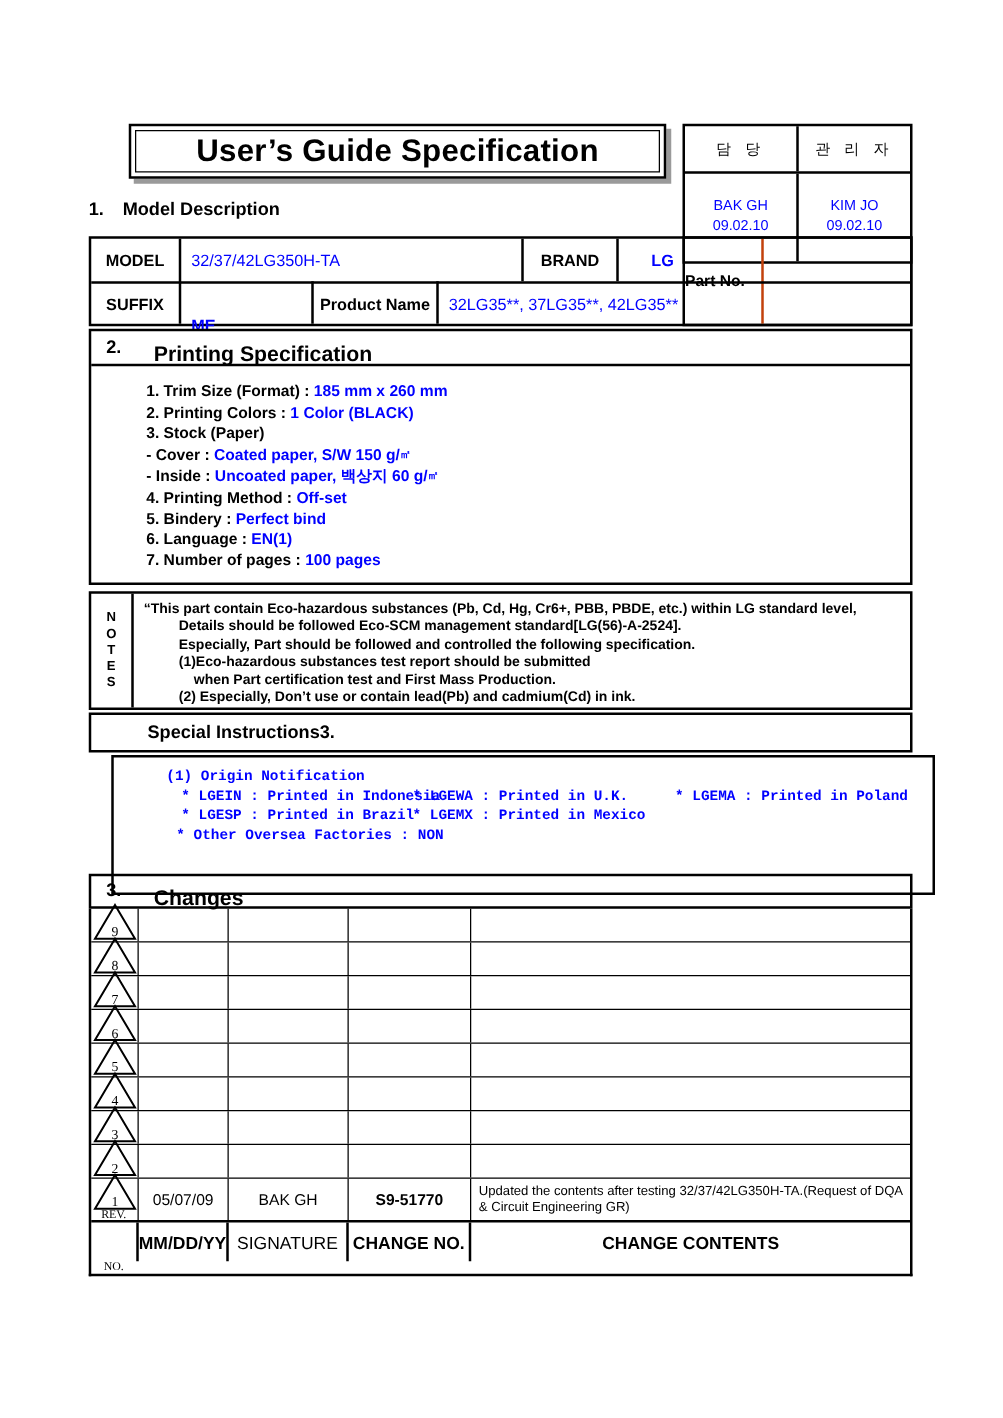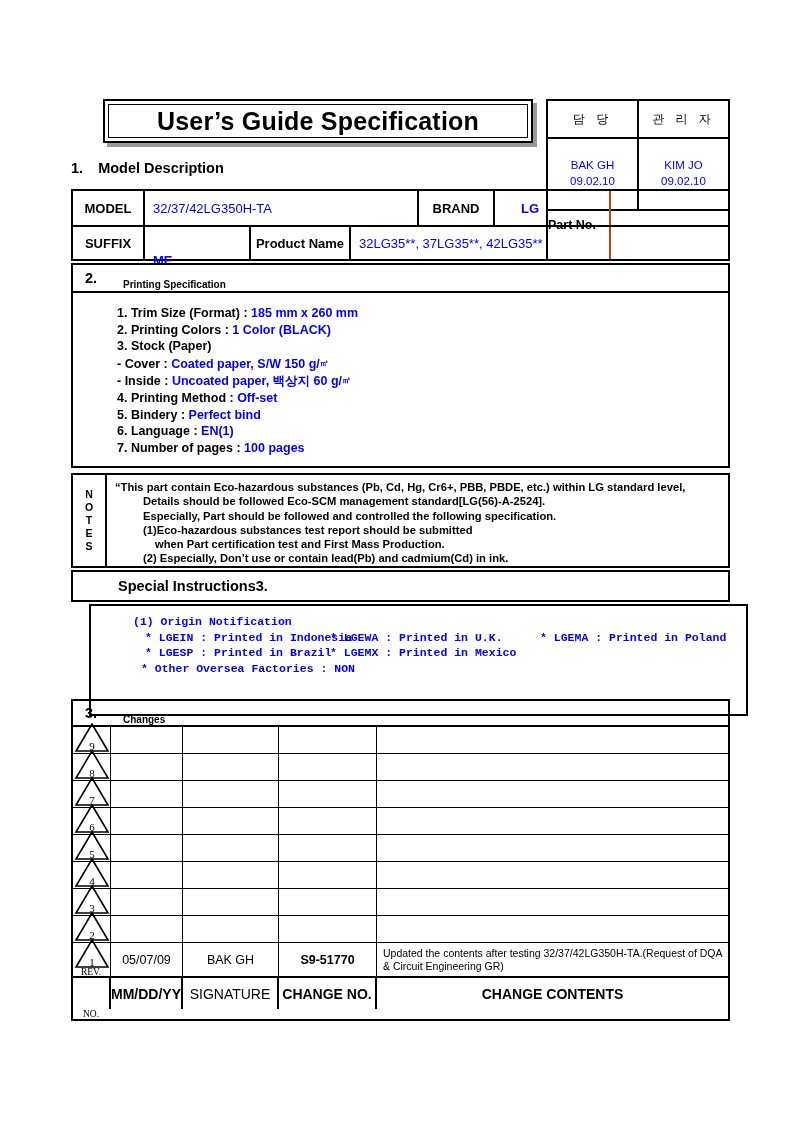--- a/index.html
+++ b/index.html
@@ -128,21 +128,21 @@
     box-sizing: border-box;
   }
   .sec-num {
     font-size: 14.5px;
     font-weight: bold;
     padding-left: 12px;
     width: 50px;
     box-sizing: border-box;
   }
   .sec-title {
-    font-size: 10px;
+    font-size: 17px;
     font-weight: bold;
     margin-top: 12px;
   }
   #print-list {
     padding: 12px 0 0 44px;
     font-size: 12.5px;
     font-weight: bold;
     line-height: 16.6px;
   }
   .sup-unit {

